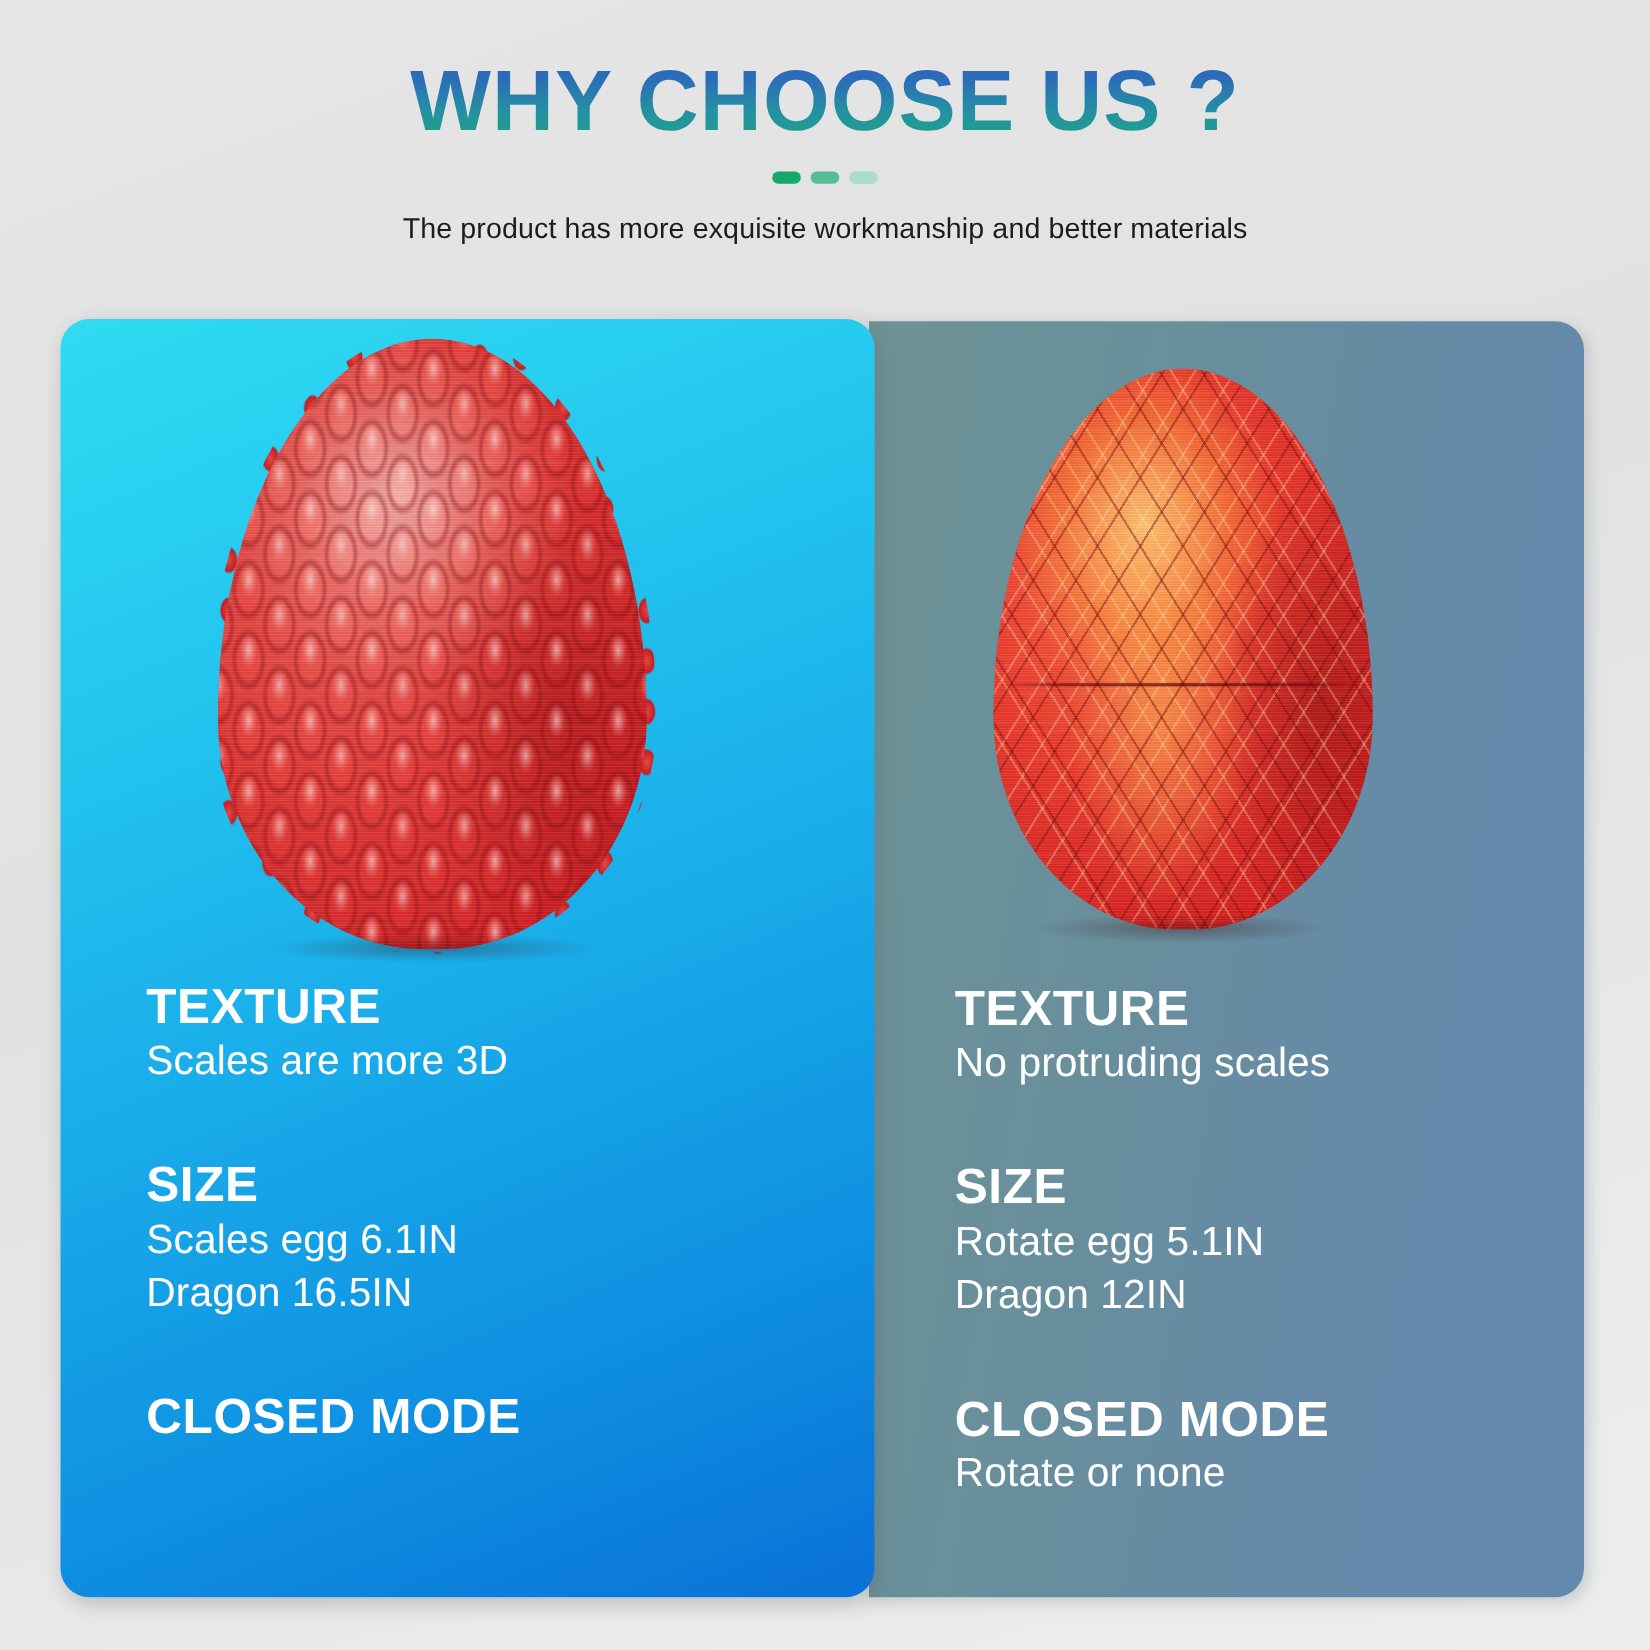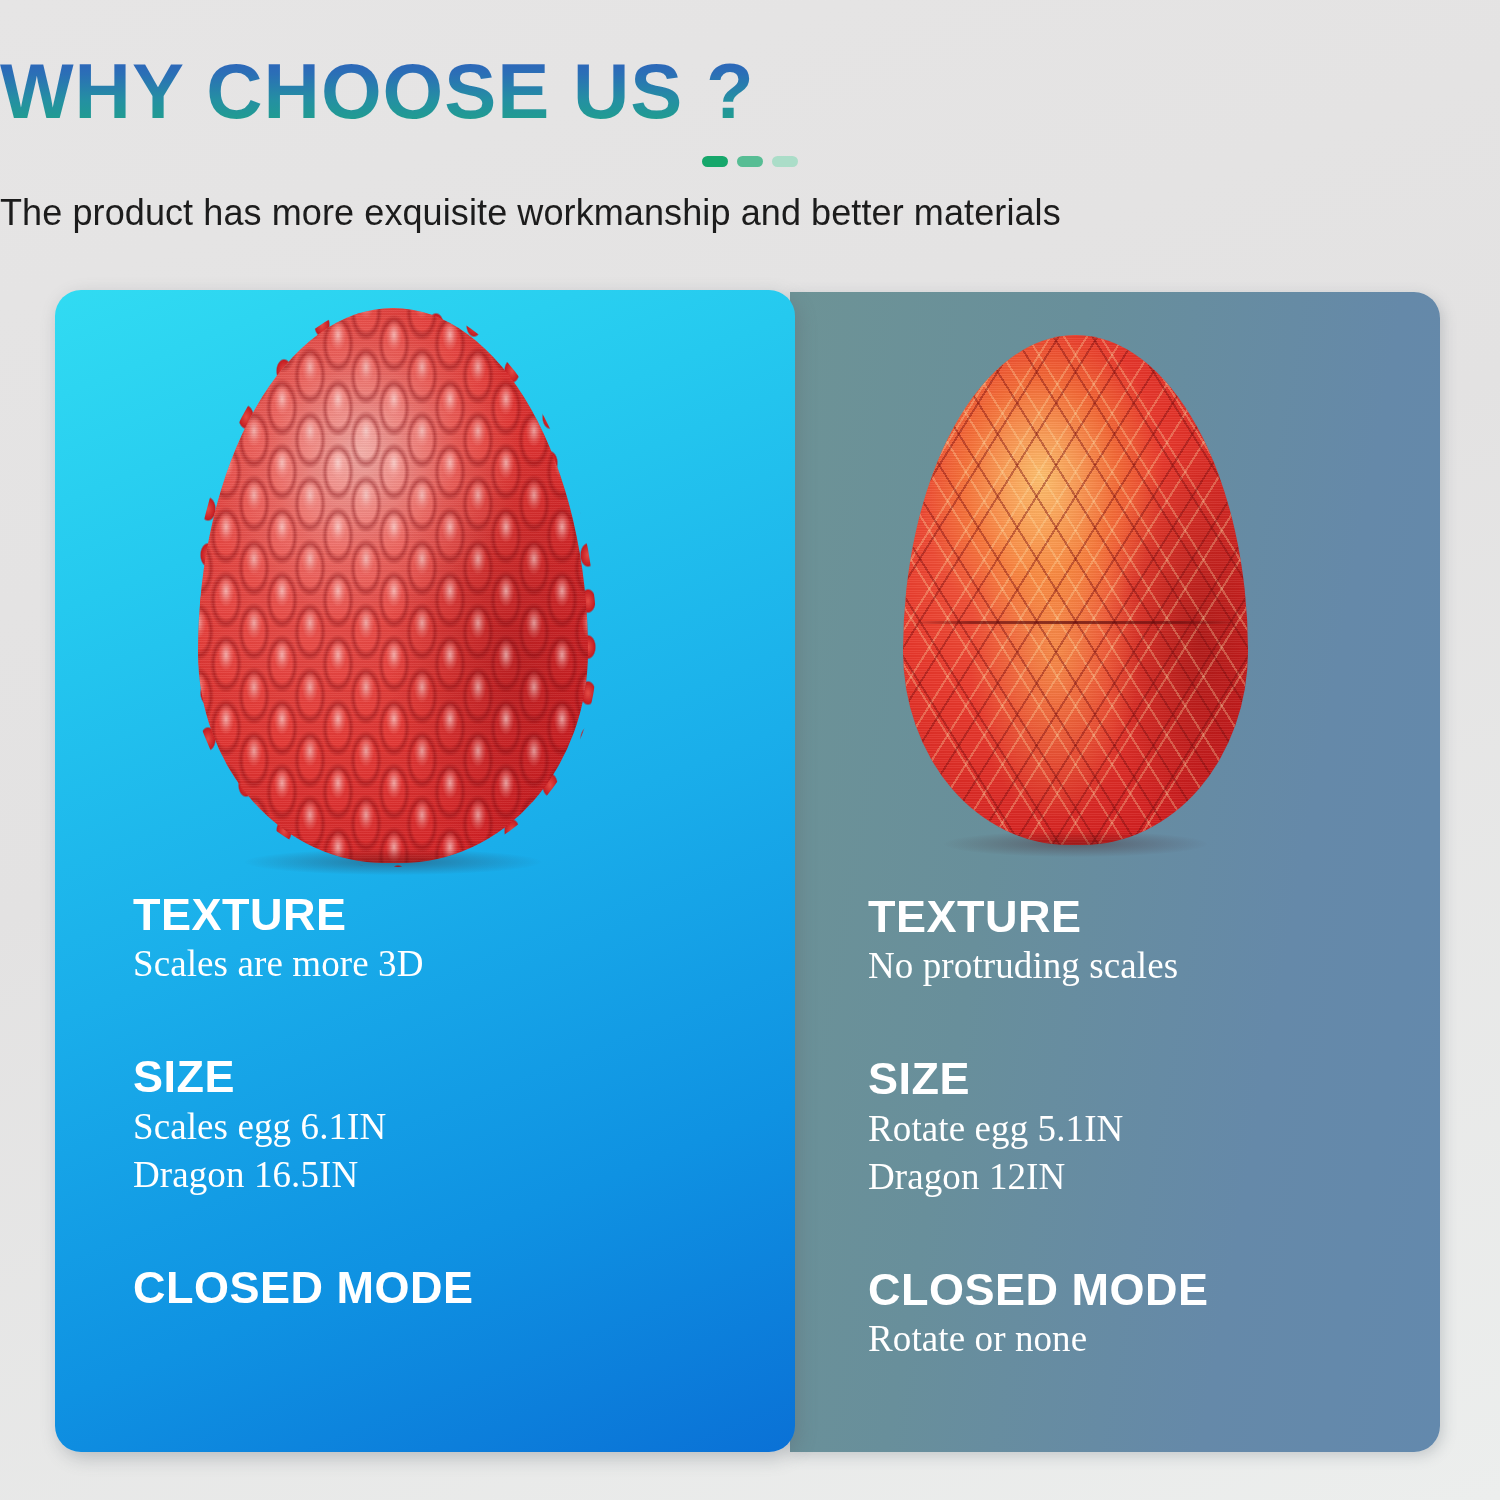--- a/index.html
+++ b/index.html
@@ -14,21 +14,21 @@
   body {
     font-family: "Liberation Sans", sans-serif;
     background: linear-gradient(160deg, #e6e5e5 0%, #e3e2e2 45%, #eceeed 100%);
     position: relative;
   }
 
   
   .header {
     width: 100%;
     padding-top: 52px;
-    text-align: left;
+    text-align: center;
   }
 
   .page-title {
     font-size: 78px;
     font-weight: bold;
     letter-spacing: 1px;
     line-height: 1;
     background: linear-gradient(180deg, #2f5fbd 0%, #2b6fb6 28%, #2490a2 62%, #1ea387 100%);
     -webkit-background-clip: text;
     background-clip: text;
@@ -48,21 +48,21 @@
     width: 26px;
     height: 11px;
     border-radius: 6px;
   }
   .dash-1 { background: #16a76b; }
   .dash-2 { background: #57bd94; }
   .dash-3 { background: #abddc8; }
 
   .page-subtitle {
     margin-top: 25px;
-    font-size: 36px;
+    font-size: 26px;
     color: #1c1c1c;
     letter-spacing: 0.1px;
   }
 
   
   .compare-area {
     position: absolute;
     left: 0;
     top: 0;
     width: 1500px;
@@ -240,21 +240,20 @@
     letter-spacing: 0.5px;
     line-height: 1.12;
     white-space: nowrap;
   }
   .spec-line {
     font-size: 37px;
     font-weight: normal;
     line-height: 1.30;
     letter-spacing: 0.1px;
     white-space: nowrap;
-    font-family: Liberation Serif, serif;
   }
 </style>
 </head>
 <body>
 
 <div class="header">
   <div class="page-title">WHY CHOOSE US ?</div>
 
   <div class="divider-dashes">
     <span class="dash dash-1"></span>

